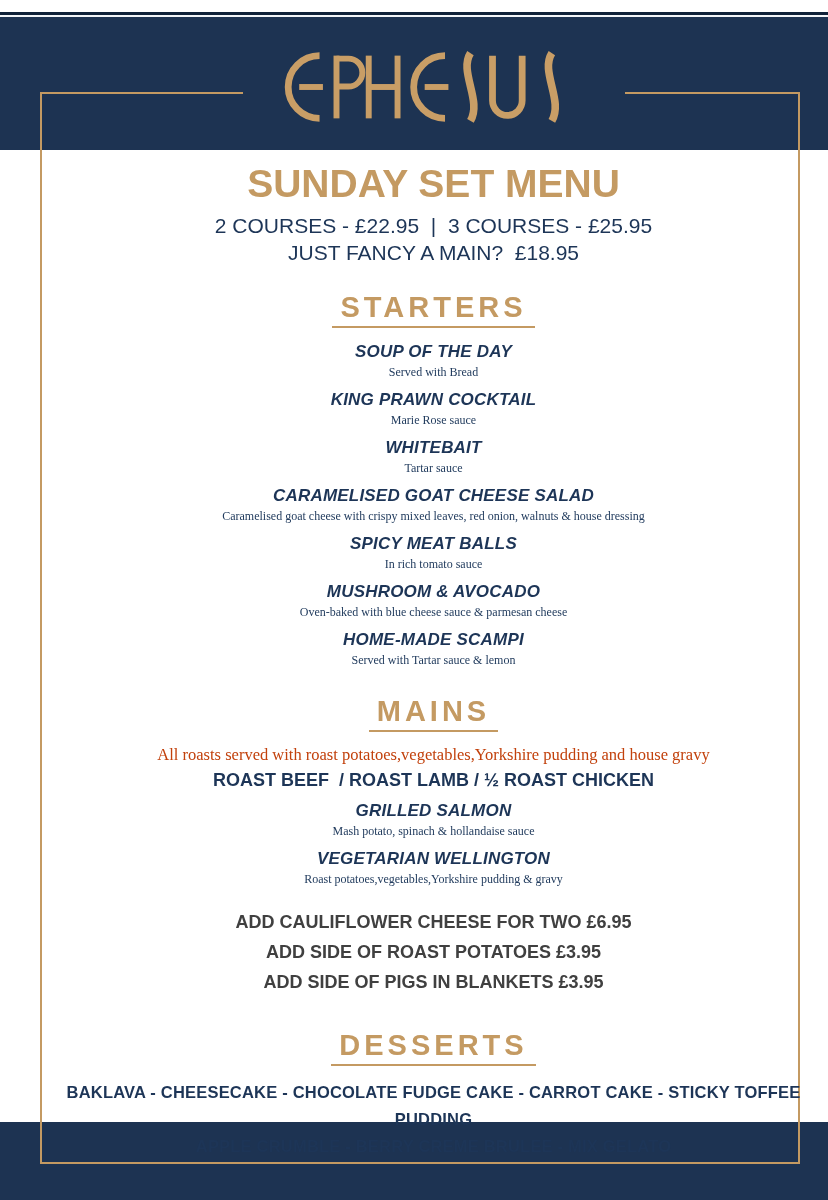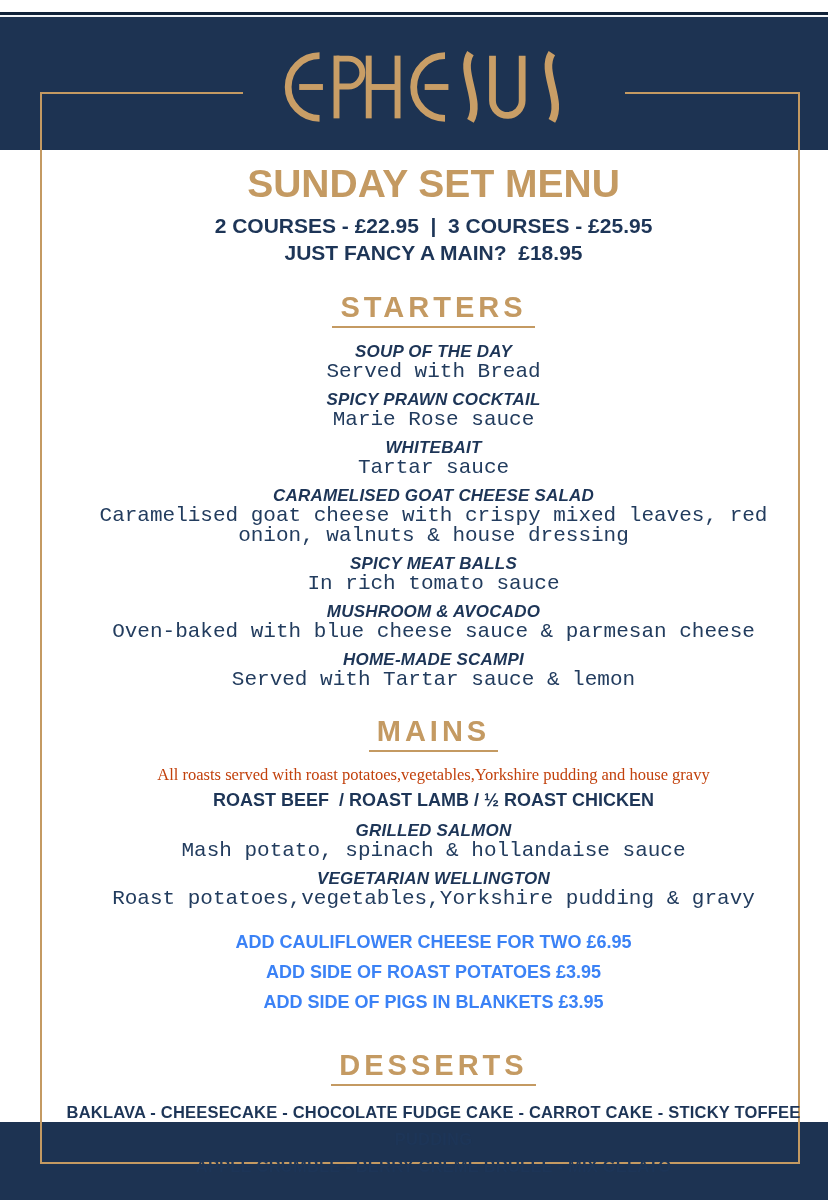--- a/index.html
+++ b/index.html
@@ -30,47 +30,47 @@
   .logo-svg { display:block; }
   
   .content {
     position:absolute; left:60px; right:60px; top:150px; z-index:2;
     text-align:center;
   }
   .menu-title {
     font-size:39px; font-weight:700; color:#c49a62;
     letter-spacing:0px; line-height:44px; margin:0 0 6px 0; white-space:pre-wrap;
   }
-  .bold-line  { font-size:21px; font-weight:700; color:#1d3557; line-height:27px; white-space:pre-wrap; }
+  .bold-line  { font-size:21px; font-weight:400; color:#1d3557; line-height:27px; white-space:pre-wrap; }
   .section-heading-row { margin-top:25px; margin-bottom:13px; }
   .section-heading {
     display:inline-block; font-size:29px; font-weight:700; color:#c49a62;
     letter-spacing:4px; line-height:32px; padding:0 8px 3px 8px;
     border-bottom:2px solid #c49a62; white-space:pre-wrap;
   }
   .menu-item { margin-bottom:7px; }
   .item-name {
     font-size:17px; font-weight:700; color:#1d3557; line-height:21px;
     letter-spacing:0.2px; white-space:pre-wrap;font-style:italic;
   }
   .item-desc {
-    font-family:Liberation Mono, monospace;
-    font-size:21px; color:#223c5e; line-height:20px; white-space:pre-wrap;
+    font-family:Liberation Serif, serif;
+    font-size:12px; color:#223c5e; line-height:20px; white-space:pre-wrap;
   }
   .mains-note {
     font-family:"Liberation Serif", serif;
     font-size:16.5px; color:#c2410c; line-height:20px; margin-bottom:4px; white-space:pre-wrap;
   }
   .roasts-line {
     font-size:18px; font-weight:700; color:#1d3557; line-height:22px;
     margin-bottom:9px; white-space:pre-wrap;
   }
   .addons { margin-top:18px; }
   .addon-line {
-    font-size:18px; font-weight:700; color:#3b82f6; line-height:30px; white-space:pre-wrap;
+    font-size:18px; font-weight:700; color:#404040; line-height:30px; white-space:pre-wrap;
   }
   .dessert-line {
     font-size:16.5px; font-weight:700; color:#1d3557; line-height:27px;
     letter-spacing:0.2px; white-space:pre-wrap;
   }
 </style>
 </head>
 <body>
 
 <div id="canvas">
@@ -116,21 +116,21 @@
 
     <div class="section-heading-row">
       <span class="section-heading">STARTERS</span>
     </div>
 
     <div class="menu-item">
       <div class="item-name">SOUP OF THE DAY</div>
       <div class="item-desc">Served with Bread</div>
     </div>
     <div class="menu-item">
-      <div class="item-name">SPICY PRAWN COCKTAIL</div>
+      <div class="item-name">KING PRAWN COCKTAIL</div>
       <div class="item-desc">Marie Rose sauce</div>
     </div>
     <div class="menu-item">
       <div class="item-name">WHITEBAIT</div>
       <div class="item-desc">Tartar sauce</div>
     </div>
     <div class="menu-item">
       <div class="item-name">CARAMELISED GOAT CHEESE SALAD</div>
       <div class="item-desc">Caramelised goat cheese with crispy mixed leaves, red onion, walnuts &amp; house dressing</div>
     </div>

